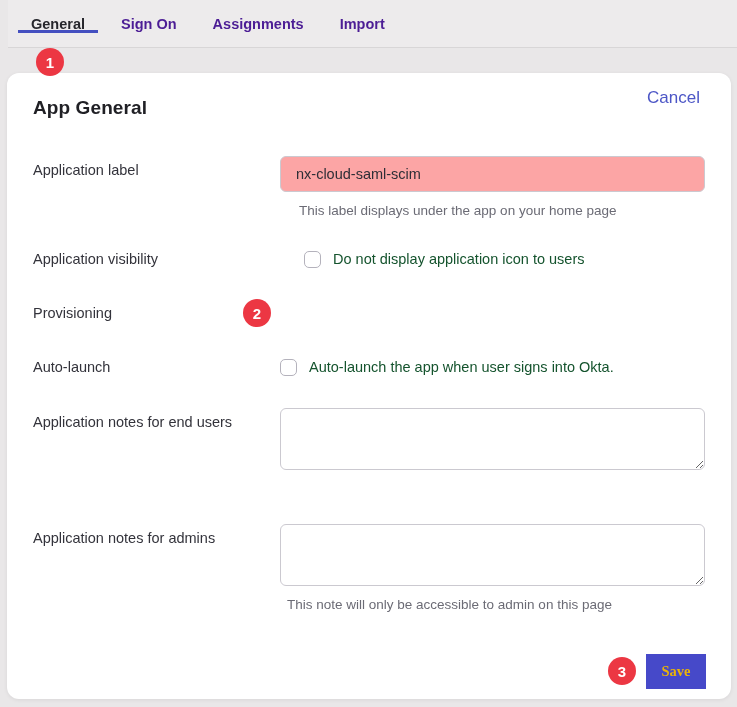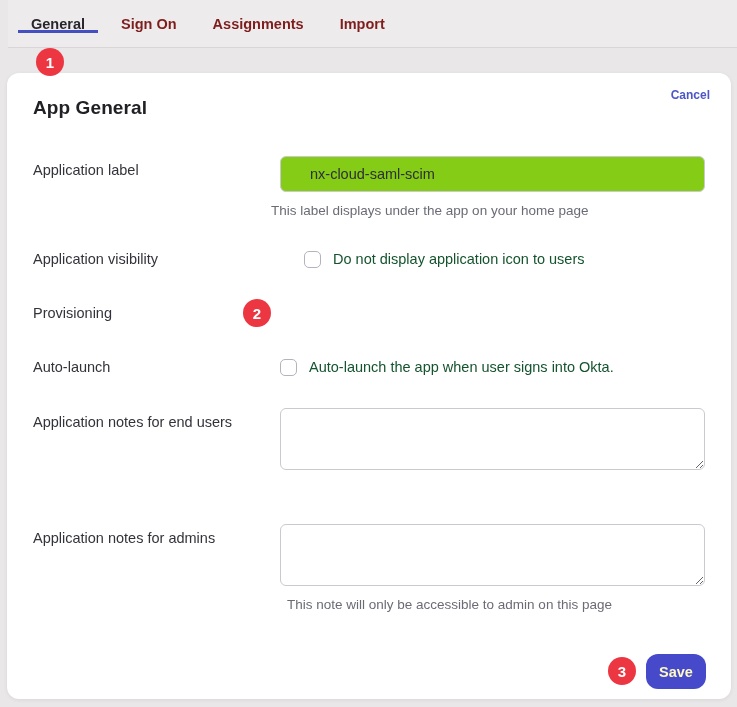--- a/index.html
+++ b/index.html
@@ -16,56 +16,56 @@
     background: var(--tabbar-bg, #edebec);
     border-bottom: 1px solid var(--divider, #d8d6d7);
     display: flex; align-items: center;
     padding-left: 10px;
   }
   .tab {
     position: relative;
     display: flex; align-items: center;
     padding: 0 13px; margin-right: 10px;
     font-size: 14.5px; font-weight: 700;
-    color: #7f1d1d; cursor: pointer;
+    color: #4c1d95; cursor: pointer;
   }
   .tab.active { color: #26262c; }
   .tab.active::after {
     content: ""; position: absolute; left: 0; right: 0; bottom: -1px;
     height: 3px; background: var(--accent, #444fc0);
   }
 
   
   .card {
     position: absolute; left: 7px; top: 73px; width: 724px; height: 626px;
     background: #ffffff; border-radius: 12px;
     box-shadow: 0 1px 4px rgba(0,0,0,0.07);
   }
   .card-title {
     position: absolute; left: 26px; top: 24px;
     font-size: 19px; font-weight: 700; color: #202025;
     letter-spacing: .1px;
   }
   .cancel-link {
-    position: absolute; right: 21px; top: 15px;
-    font-size: 12px; font-weight: 700;
+    position: absolute; right: 31px; top: 15px;
+    font-size: 17px; font-weight: 400;
     color: var(--link, #4c56c6); cursor: pointer; text-decoration: none;
   }
 
   
   .row { position: absolute; left: 26px; right: 26px; display: flex; align-items: flex-start; }
   .lbl { width: 247px; flex: 0 0 247px; font-size: 14.5px; color: #33333b; line-height: 18px; }
   .ctl { flex: 1; min-width: 0; }
 
   .text-input {
     width: 425px; height: 36px;
     border: 1px solid var(--field-border, #cbc9d0); border-radius: 6px;
-    padding: 0 29px; font-size: 14.5px; color: #2e2e36;
+    padding: 0 15px; font-size: 14.5px; color: #2e2e36;
     font-family: "Liberation Sans", "DejaVu Sans", sans-serif;
-    background: #84cc16; outline: none;
+    background: #fca5a5; outline: none;
   }
   .note-area {
     width: 425px; height: 62px;
     border: 1px solid var(--field-border, #cbc9d0); border-radius: 6px;
     padding: 8px 12px; font-size: 14px; color: #2e2e36;
     font-family: "Liberation Sans", "DejaVu Sans", sans-serif;
     background: #fff; outline: none; resize: both; display: block;
   }
   .helper {
     position: absolute; font-size: 13.5px; color: #6b6b75; white-space: nowrap;
@@ -83,24 +83,24 @@
   .cb.checked {
     background: var(--checkbox-blue, #3d5ed6);
     border-color: var(--checkbox-blue, #3d5ed6);
   }
   .cb.checked .tick { display: block; }
   .cb-label { margin-left: 12px; font-size: 14.5px; color: #14532d; }
 
   
   .save-btn {
     position: absolute; right: 25px; top: 581px;
-    width: 60px; height: 35px; border: none; border-radius: 12px;
-    background: var(--primary, #4649c9); color: #fef9c3;
+    width: 60px; height: 35px; border: none; border-radius: 0;
+    background: var(--primary, #4649c9); color: #eab308;
     font-size: 14.5px; font-weight: 700; cursor: pointer;
-    font-family: Liberation Sans, sans-serif;
+    font-family: Liberation Serif, serif;
   }
 
   
   .badge {
     position: absolute; width: 28px; height: 28px; border-radius: 50%;
     background: var(--badge-red, #ec3743);
     color: #fff; font-size: 15px; font-weight: 700;
     display: flex; align-items: center; justify-content: center;
     z-index: 5;
   }
@@ -126,21 +126,21 @@
 <section class="card">
   <h2 class="card-title">App General</h2>
   <a class="cancel-link">Cancel</a>
 
   <div class="row" style="top:83px;">
     <div class="lbl" style="padding-top:5px;">Application label</div>
     <div class="ctl">
       <input class="text-input" type="text" value="nx-cloud-saml-scim" style="">
     </div>
   </div>
-  <div class="helper" style="left:264px; top:130px;">This label displays under the app on your home page</div>
+  <div class="helper" style="left:292px; top:130px;">This label displays under the app on your home page</div>
 
   <div class="row cbrow" style="top:177px;gap:24px;">
     <div class="lbl">Application visibility</div>
     <div class="ctl cbrow">
       <span class="cb">
         
       </span>
       <span class="cb-label">Do not display application icon to users</span>
     </div>
   </div>

